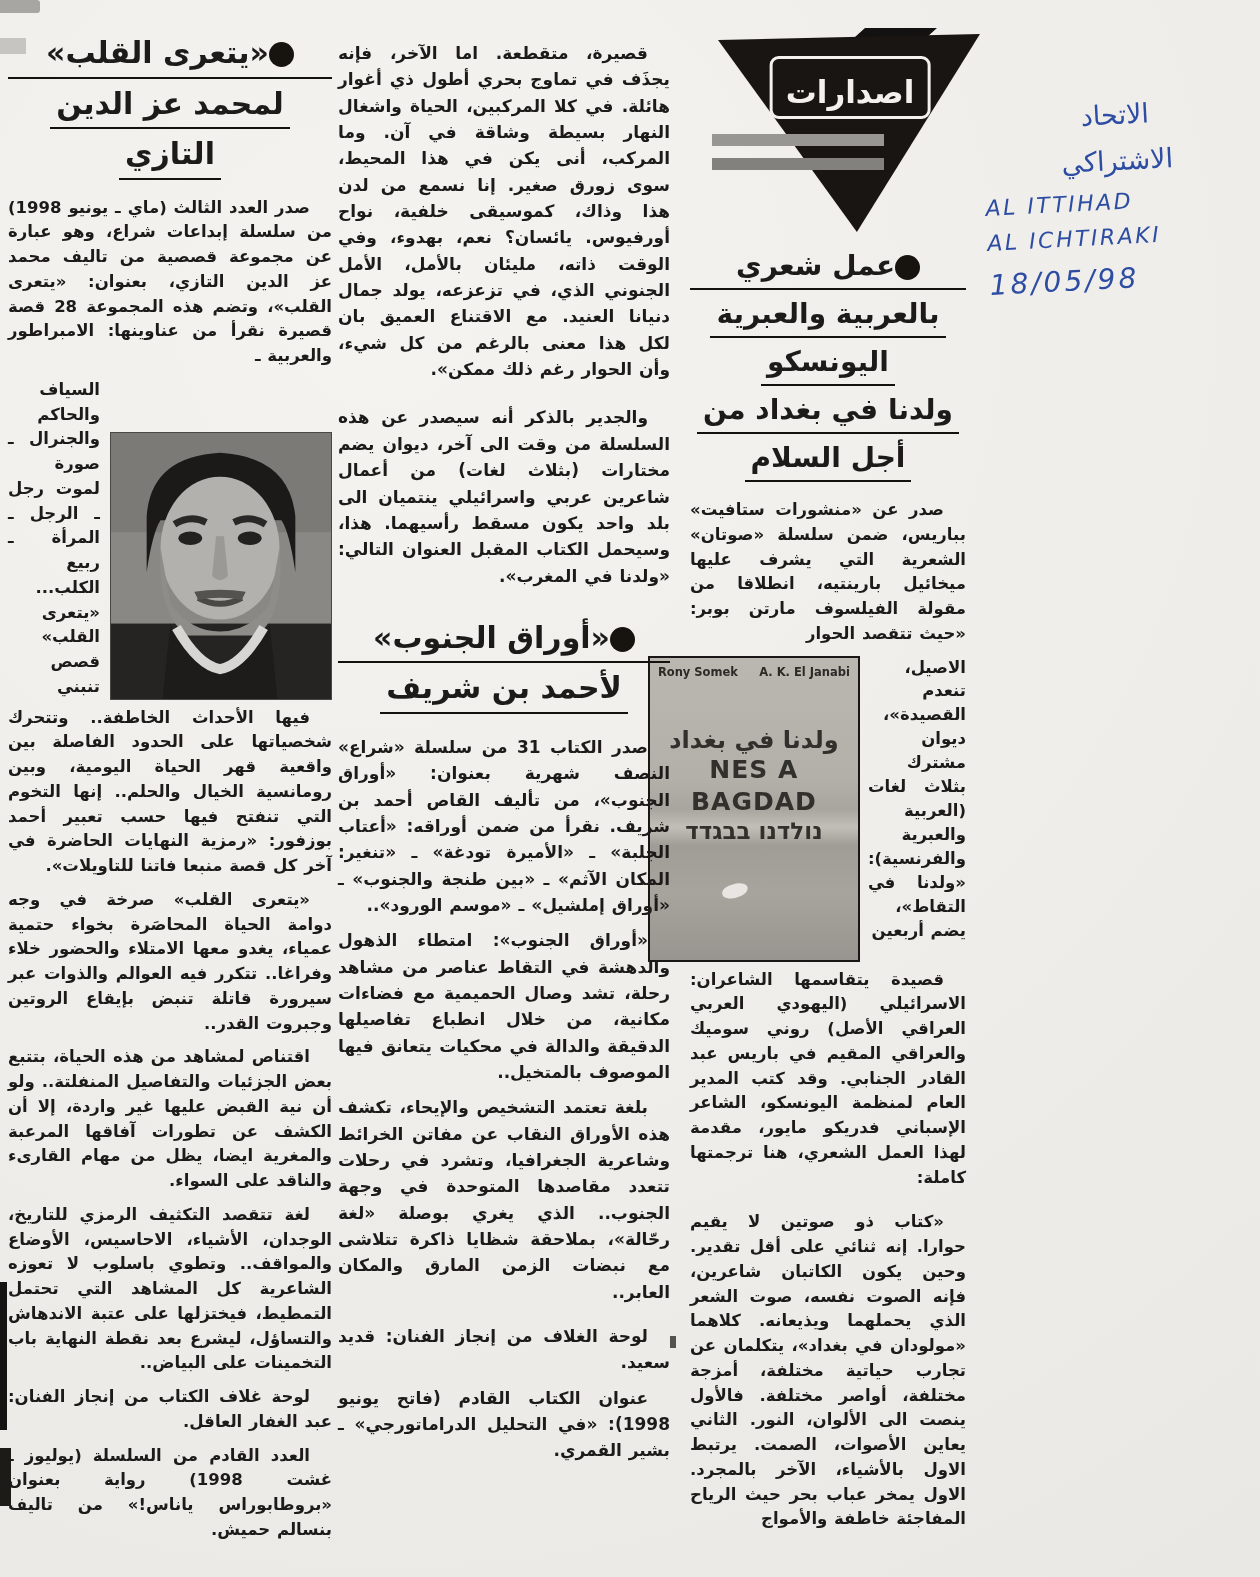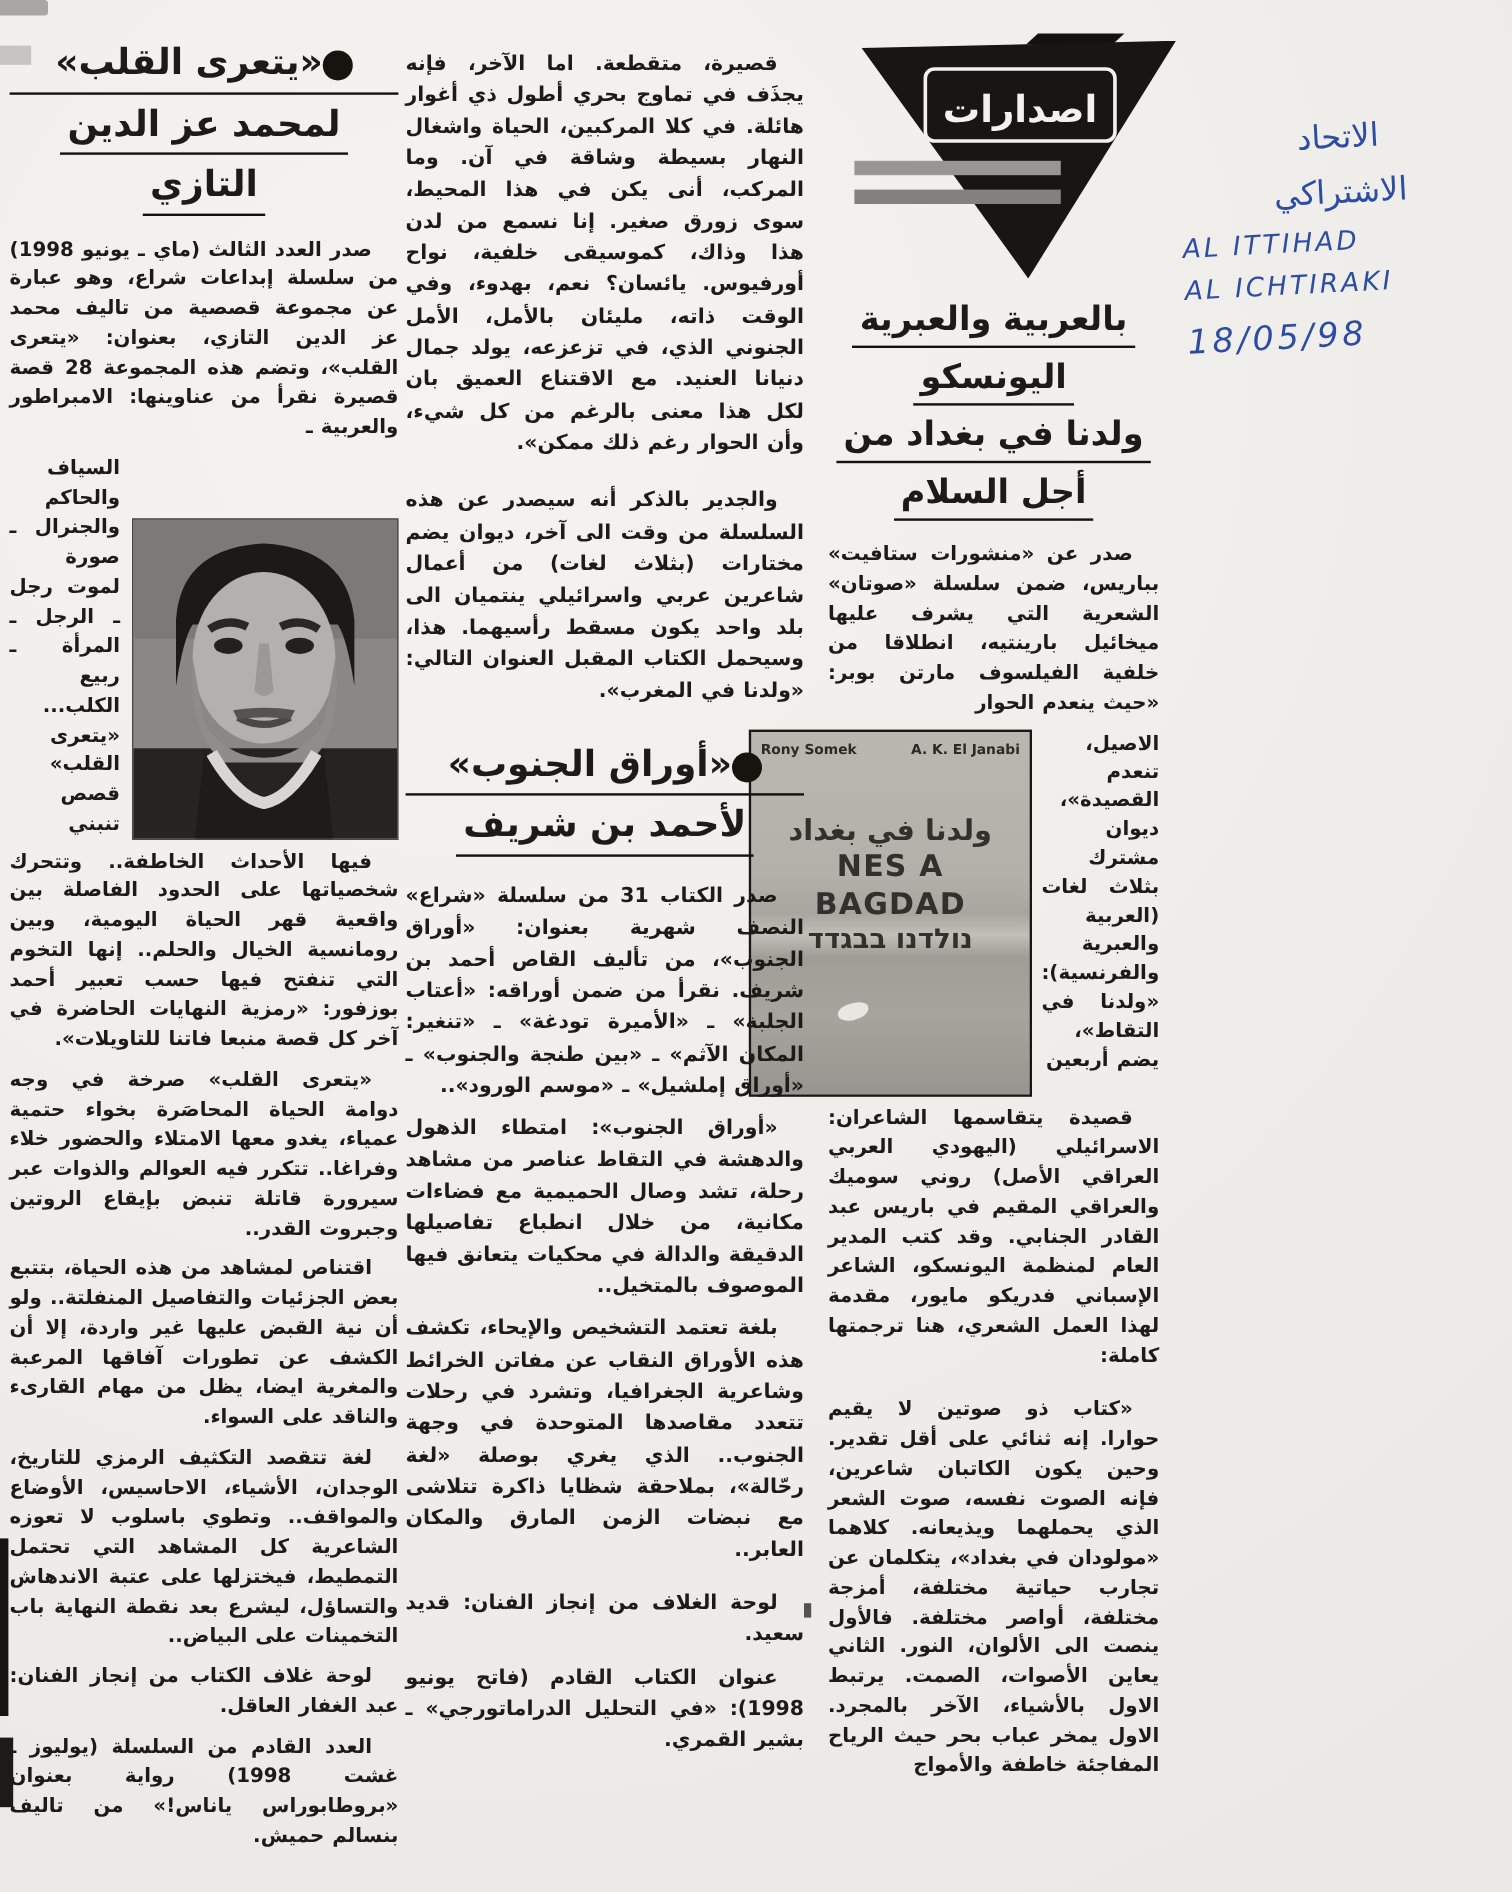--- a/index.html
+++ b/index.html
@@ -59,21 +59,21 @@
   .handnote .ar { direction:rtl; text-align:center; font-size:27px; line-height:1.7; letter-spacing:2px; }
   .handnote .lat { font-size:22px; letter-spacing:2.5px; line-height:1.6; font-style:italic; }
   .handnote .date { font-size:28px; font-style:italic; letter-spacing:3px; margin-top:8px; }
   
   .col-right { left:690px; top:248px; width:276px; text-align:justify; }
   .col-right .headline .hline { font-size:28px; }
   .bookrow { display:flex; gap:8px; align-items:flex-start; margin:2px 0 6px; }
   .bookrow .sidewords { flex:1; }
   .bookrow p.body { text-indent:0; line-height:1.45; margin-bottom:0; }
   .bookcover {
-    flex:0 0 auto; width:236px; height:306px;
+    flex:0 0 auto; width:212px; height:306px;
     border:2.5px solid #191715; padding:7px 8px; direction:ltr;
     background:
       linear-gradient(180deg,#bab7b1 0%, #b3b0aa 40%, #a8a59f 50%,
                       #c2bfb8 56%, #a09d97 62%, #a7a49d 78%, #989590 100%);
     position:relative;
   }
   .bookcover .authors { display:flex; justify-content:space-between; font-size:11.5px; font-weight:700; color:#2c2a27; }
   .bookcover .titles { margin-top:47px; text-align:center; color:#31302c; }
   .bookcover .t-ar { direction:rtl; font-size:24px; font-weight:700; line-height:1.2; }
   .bookcover .t-fr { font-size:25px; font-weight:700; letter-spacing:1px; line-height:1.25; }
@@ -121,27 +121,31 @@
 <div class="handnote">
   <div class="ar">الاتحاد</div>
   <div class="ar">الاشتراكي</div>
   <div class="lat">AL ITTIHAD</div>
   <div class="lat">AL ICHTIRAKI</div>
   <div class="date">18/05/98</div>
 </div>
 
 <div class="col col-right">
   <div class="headline">
+    <div class="hline first">
+      <span class="bullet"></span>
+      <span>عمل شعري</span>
+    </div>
     <div class="hline">بالعربية والعبرية</div>
     <div class="hline">اليونسكو</div>
     <div class="hline">ولدنا في بغداد من</div>
     <div class="hline">أجل السلام</div>
   </div>
 
-  <p class="body">صدر عن «منشورات ستافيت» بباريس، ضمن سلسلة «صوتان» الشعرية التي يشرف عليها ميخائيل بارينتيه، انطلاقا من خلفية الفيلسوف مارتن بوبر: «حيث ينعدم الحوار</p>
+  <p class="body">صدر عن «منشورات ستافيت» بباريس، ضمن سلسلة «صوتان» الشعرية التي يشرف عليها ميخائيل بارينتيه، انطلاقا من مقولة الفيلسوف مارتن بوبر: «حيث تتقصد الحوار</p>
 
   <div class="bookrow">
     <div class="sidewords">
       <p class="body">الاصيل، تنعدم القصيدة»، ديوان مشترك بثلاث لغات (العربية والعبرية والفرنسية): «ولدنا في التقاط»، يضم أربعين</p>
     </div>
     <div class="bookcover">
       <div class="authors">
         <span>Rony Somek</span>
         <span>A. K. El Janabi</span>
       </div>

